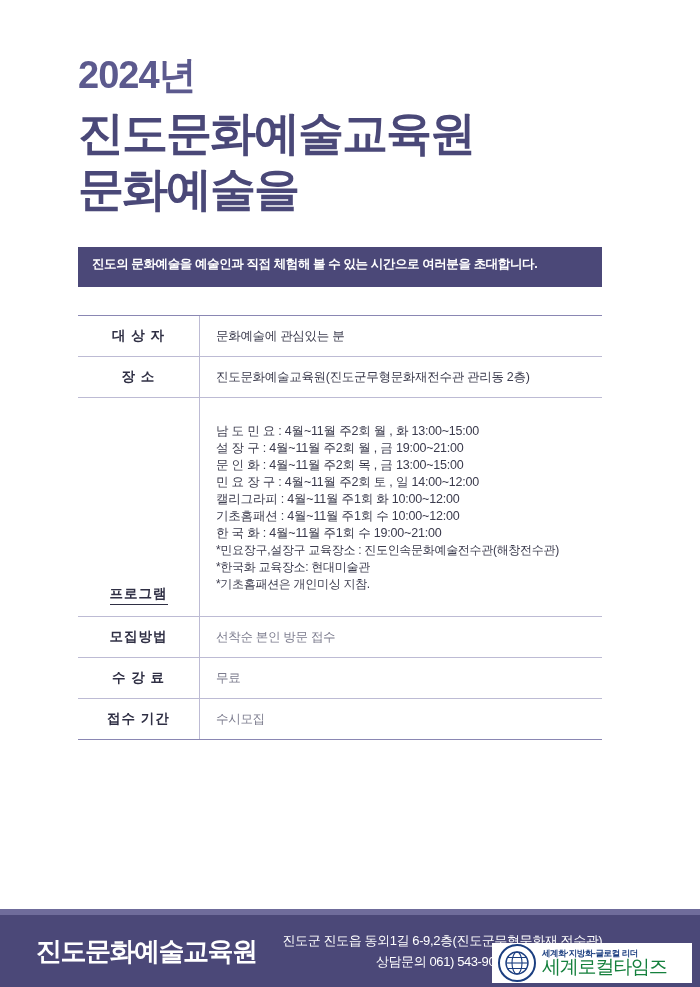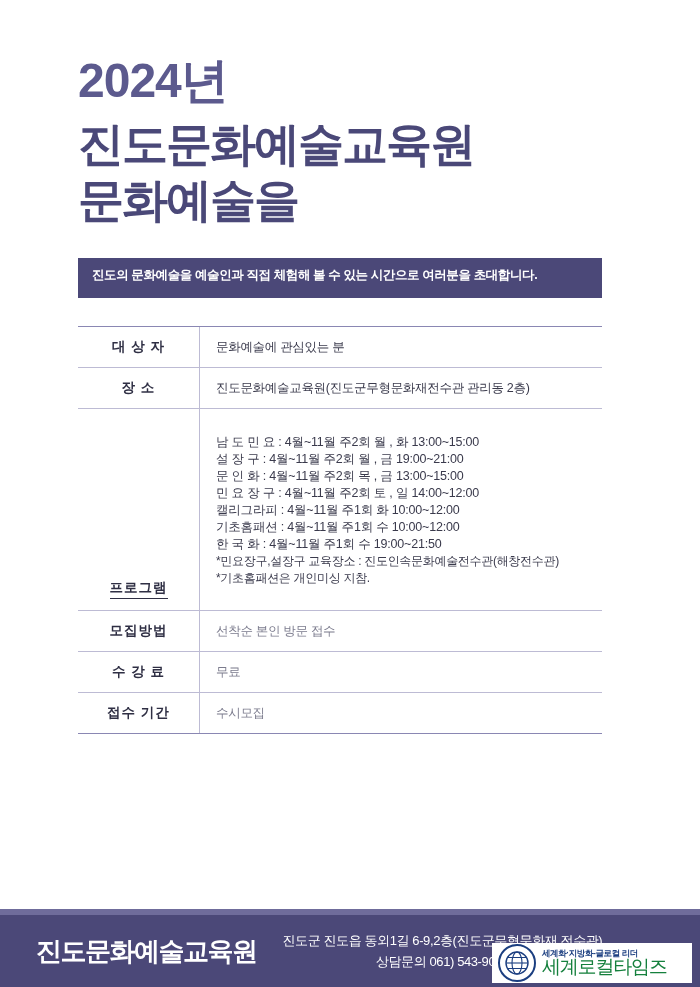--- a/index.html
+++ b/index.html
@@ -20,21 +20,21 @@
     height: 987px;
     background: #ffffff;
     box-sizing: border-box;
   }
 
   
   .header {
     padding: 55px 0 0 78px;
   }
   .year {
-    font-size: 48px;
+    font-size: 38px;
     font-weight: bold;
     color: #5c5a8e;
     letter-spacing: -1px;
     line-height: 1.1;
     margin-bottom: 8px;
   }
   .title-line {
     font-size: 46px;
     font-weight: bold;
     color: #4a4878;
@@ -234,22 +234,23 @@
         <span>프로그램</span>
       </div>
       <div class="cell-value">
         <div class="prog-list">
           <div class="prog-item">남 도 민 요 :  4월~11월 주2회  월 , 화 13:00~15:00</div>
           <div class="prog-item">설   장   구  :  4월~11월 주2회  월 , 금 19:00~21:00</div>
           <div class="prog-item">문   인   화  :  4월~11월 주2회  목 , 금 13:00~15:00</div>
           <div class="prog-item">민 요 장 구  :  4월~11월 주2회  토 , 일 14:00~12:00</div>
           <div class="prog-item">캘리그라피 :  4월~11월 주1회     화   10:00~12:00</div>
           <div class="prog-item">기초홈패션 :  4월~11월 주1회     수   10:00~12:00</div>
-          <div class="prog-item">한   국   화  :  4월~11월 주1회     수   19:00~21:50</div>
+          <div class="prog-item">한   국   화  :  4월~11월 주1회     수   19:00~21:00</div>
           <div class="prog-note">*민요장구,설장구 교육장소 :  진도인속문화예술전수관(해창전수관)</div>
+          <div class="prog-note">*한국화 교육장소: 현대미술관</div>
           <div class="prog-note">*기초홈패션은 개인미싱 지참.</div>
         </div>
       </div>
     </div>
 
     <div class="row">
       <div class="cell-label">
         <span>모집방법</span>
       </div>
       <div class="cell-value muted">선착순 본인 방문 접수</div>

